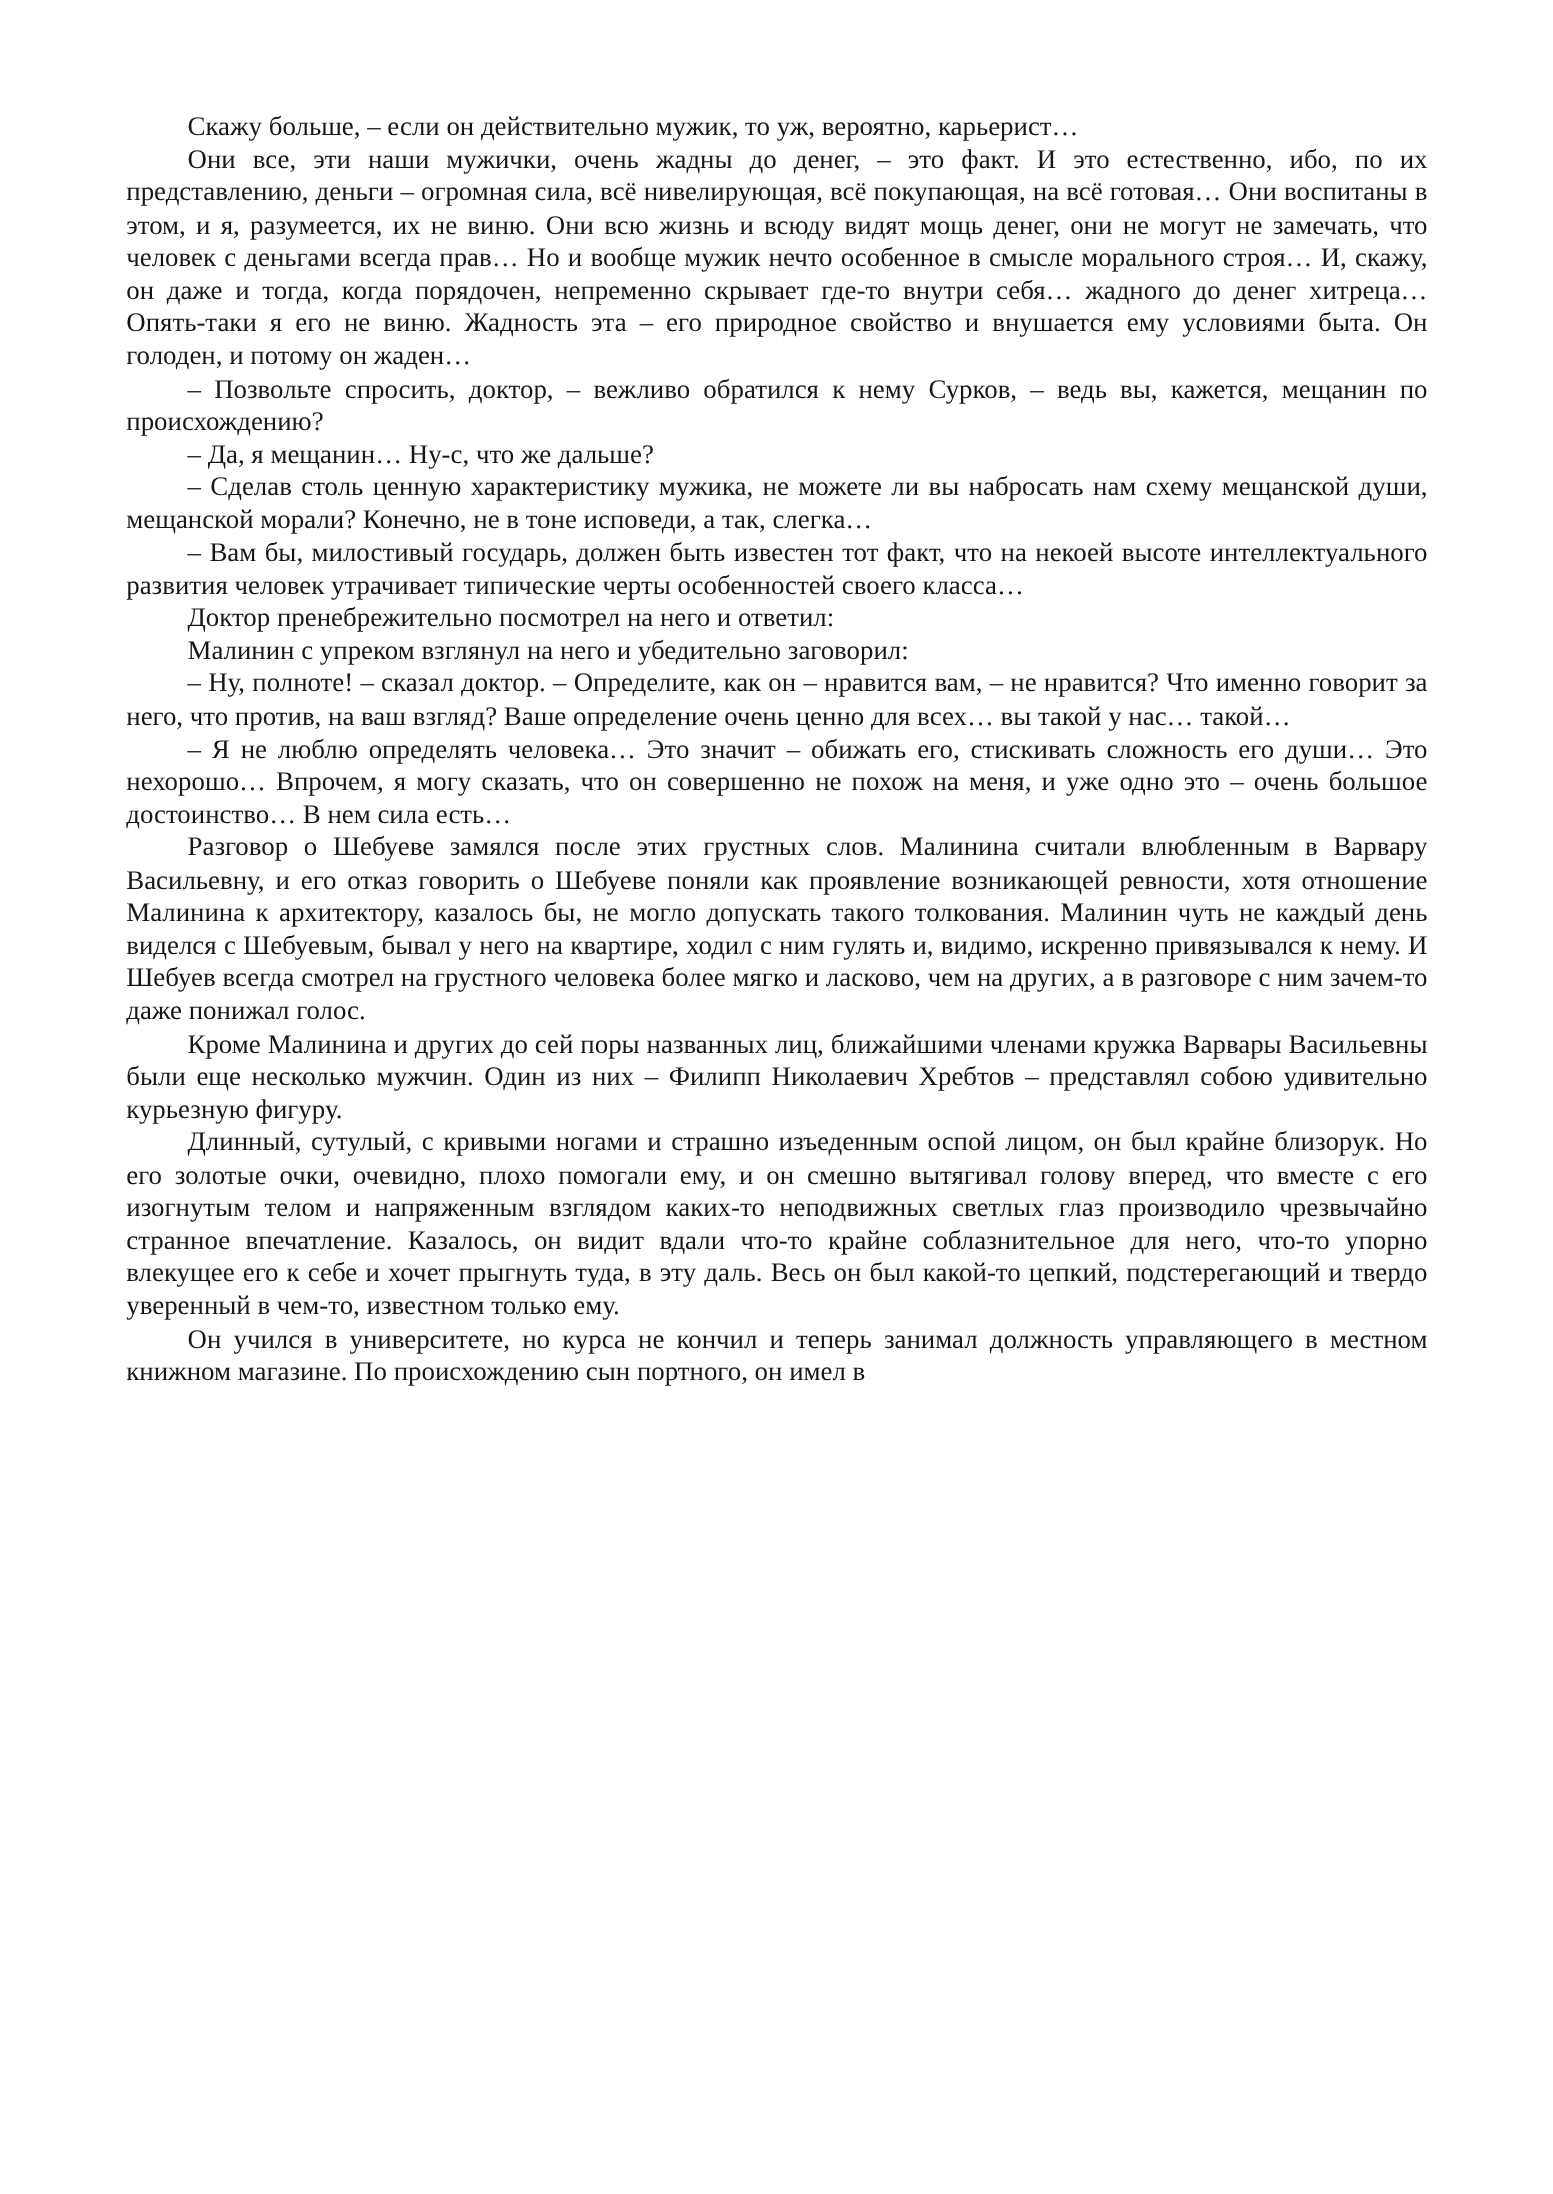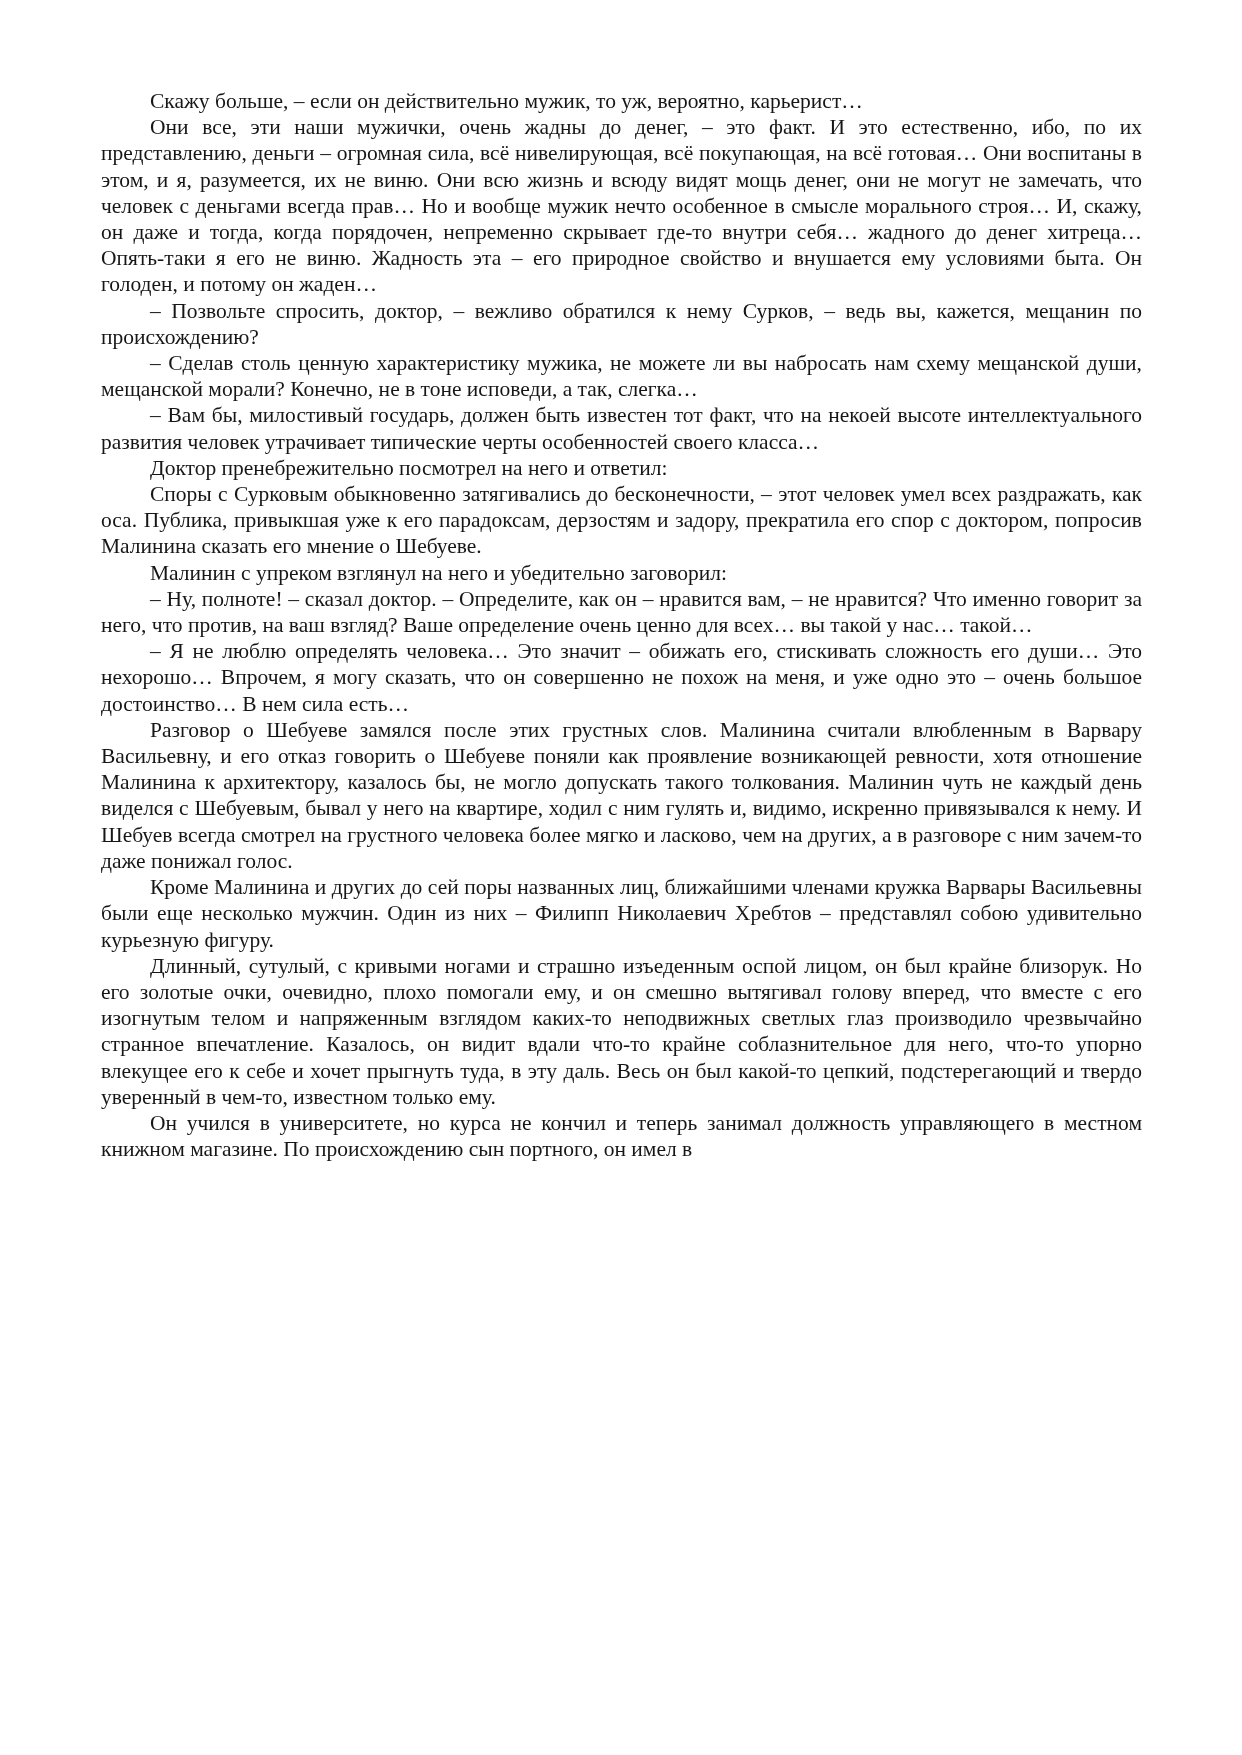--- a/index.html
+++ b/index.html
@@ -29,24 +29,24 @@
   }
 </style>
 </head>
 <body>
 
 <div class="page">
   <div class="text-block">
     <p>Скажу больше, – если он действительно мужик, то уж, вероятно, карьерист…</p>
     <p>Они все, эти наши мужички, очень жадны до денег, – это факт. И это естественно, ибо, по их представлению, деньги – огромная сила, всё нивелирующая, всё покупающая, на всё готовая… Они воспитаны в этом, и я, разумеется, их не виню. Они всю жизнь и всюду видят мощь денег, они не могут не замечать, что человек с деньгами всегда прав… Но и вообще мужик нечто особенное в смысле морального строя… И, скажу, он даже и тогда, когда порядочен, непременно скрывает где-то внутри себя… жадного до денег хитреца… Опять-таки я его не виню. Жадность эта – его природное свойство и внушается ему условиями быта. Он голоден, и потому он жаден…</p>
     <p>– Позвольте спросить, доктор, – вежливо обратился к нему Сурков, – ведь вы, кажется, мещанин по происхождению?</p>
+    <p>– Да, я мещанин… Ну-с, что же дальше?</p>
     <p>– Сделав столь ценную характеристику мужика, не можете ли вы набросать нам схему мещанской души, мещанской морали? Конечно, не в тоне исповеди, а так, слегка…</p>
     <p>– Вам бы, милостивый государь, должен быть известен тот факт, что на некоей высоте интеллектуального развития человек утрачивает типические черты особенностей своего класса…</p>
     <p>Доктор пренебрежительно посмотрел на него и ответил:</p>
-    <p>Споры с Сурковым обыкновенно затягивались до бесконечности, – этот человек умел всех раздражать, как оса. Публика, привыкшая уже к его парадоксам, дерзостям и задору, прекратила его спор с доктором, попросив Малинина сказать его мнение о Шебуеве.</p>
     <p>Малинин с упреком взглянул на него и убедительно заговорил:</p>
     <p>– Ну, полноте! – сказал доктор. – Определите, как он – нравится вам, – не нравится? Что именно говорит за него, что против, на ваш взгляд? Ваше определение очень ценно для всех… вы такой у нас… такой…</p>
     <p>– Я не люблю определять человека… Это значит – обижать его, стискивать сложность его души… Это нехорошо… Впрочем, я могу сказать, что он совершенно не похож на меня, и уже одно это – очень большое достоинство… В нем сила есть…</p>
     <p>Разговор о Шебуеве замялся после этих грустных слов. Малинина считали влюбленным в Варвару Васильевну, и его отказ говорить о Шебуеве поняли как проявление возникающей ревности, хотя отношение Малинина к архитектору, казалось бы, не могло допускать такого толкования. Малинин чуть не каждый день виделся с Шебуевым, бывал у него на квартире, ходил с ним гулять и, видимо, искренно привязывался к нему. И Шебуев всегда смотрел на грустного человека более мягко и ласково, чем на других, а в разговоре с ним зачем-то даже понижал голос.</p>
     <p>Кроме Малинина и других до сей поры названных лиц, ближайшими членами кружка Варвары Васильевны были еще несколько мужчин. Один из них – Филипп Николаевич Хребтов – представлял собою удивительно курьезную фигуру.</p>
     <p>Длинный, сутулый, с кривыми ногами и страшно изъеденным оспой лицом, он был крайне близорук. Но его золотые очки, очевидно, плохо помогали ему, и он смешно вытягивал голову вперед, что вместе с его изогнутым телом и напряженным взглядом каких-то неподвижных светлых глаз производило чрезвычайно странное впечатление. Казалось, он видит вдали что-то крайне соблазнительное для него, что-то упорно влекущее его к себе и хочет прыгнуть туда, в эту даль. Весь он был какой-то цепкий, подстерегающий и твердо уверенный в чем-то, известном только ему.</p>
     <p>Он учился в университете, но курса не кончил и теперь занимал должность управляющего в местном книжном магазине. По происхождению сын портного, он имел в</p>
   </div>
 </div>
 

